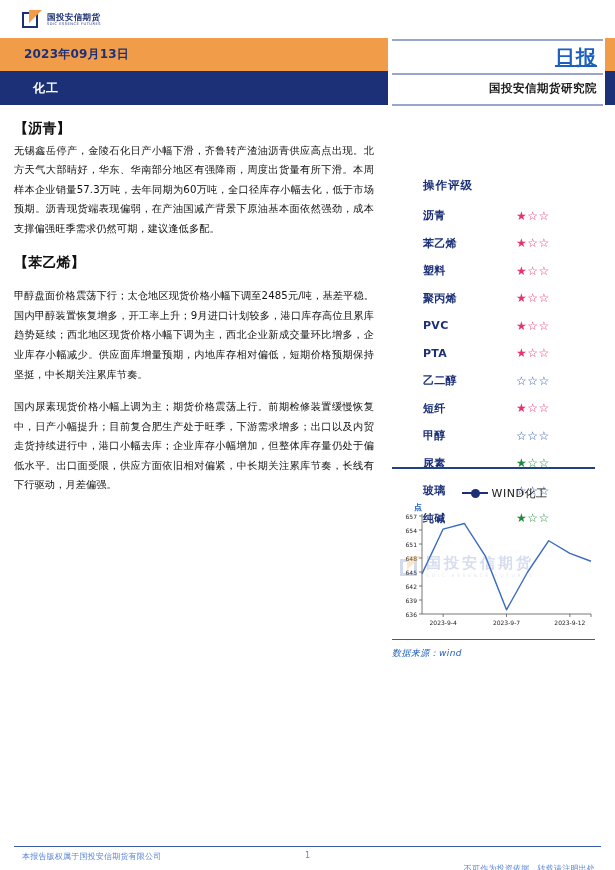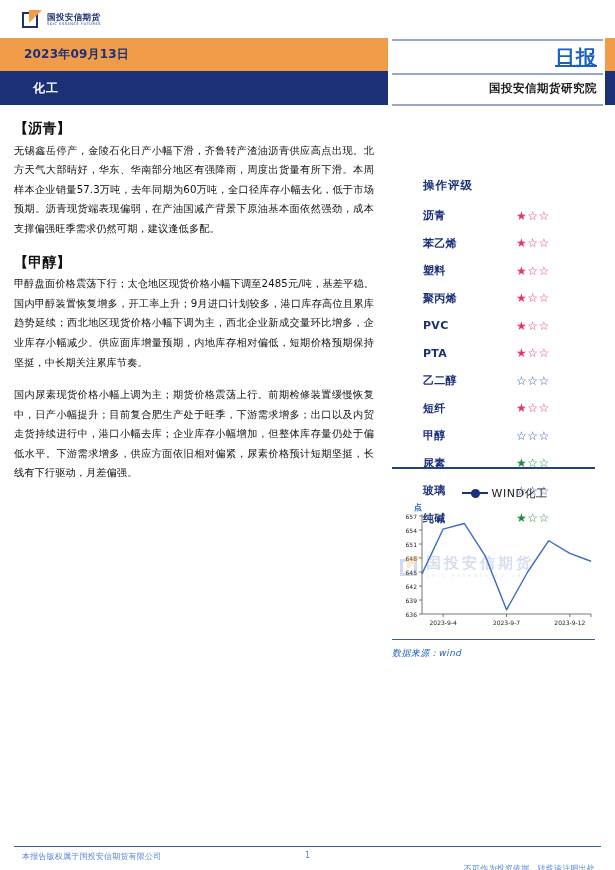--- a/index.html
+++ b/index.html
@@ -108,27 +108,27 @@
     <div class="hdr-title">日报</div>
     <div class="hdr-sub">国投安信期货研究院</div>
   </div>
 
   <div class="body-col">
     <div class="sec">
       <div class="sec-title">【沥青】</div>
       <div class="sec-body">无锡鑫岳停产，金陵石化日产小幅下滑，齐鲁转产渣油沥青供应高点出现。北方天气大部晴好，华东、华南部分地区有强降雨，周度出货量有所下滑。本周样本企业销量57.3万吨，去年同期为60万吨，全口径库存小幅去化，低于市场预期。沥青现货端表现偏弱，在产油国减产背景下原油基本面依然强劲，成本支撑偏强旺季需求仍然可期，建议逢低多配。</div>
     </div>
     <div class="sec">
-    </div>
-    <div class="sec">
-      <div class="sec-title">【甲醇】</div>
+      <div class="sec-title">【苯乙烯】</div>
+    </div>
+    <div class="sec">
       <div class="sec-body">甲醇盘面价格震荡下行；太仓地区现货价格小幅下调至2485元/吨，基差平稳。国内甲醇装置恢复增多，开工率上升；9月进口计划较多，港口库存高位且累库趋势延续；西北地区现货价格小幅下调为主，西北企业新成交量环比增多，企业库存小幅减少。供应面库增量预期，内地库存相对偏低，短期价格预期保持坚挺，中长期关注累库节奏。</div>
     </div>
     <div class="sec">
-      <div class="sec-body">国内尿素现货价格小幅上调为主；期货价格震荡上行。前期检修装置缓慢恢复中，日产小幅提升；目前复合肥生产处于旺季，下游需求增多；出口以及内贸走货持续进行中，港口小幅去库；企业库存小幅增加，但整体库存量仍处于偏低水平。下游需求增多，供应方面依旧相对偏紧，尿素价格预计短期坚挺，长线有下行驱动，月差偏强。</div>
+      <div class="sec-body">国内尿素现货价格小幅上调为主；期货价格震荡上行。前期检修装置缓慢恢复中，日产小幅提升；目前复合肥生产处于旺季，下游需求增多；出口以及内贸走货持续进行中，港口小幅去库；企业库存小幅增加，但整体库存量仍处于偏低水平。出口面受限，供应方面依旧相对偏紧，中长期关注累库节奏，长线有下行驱动，月差偏强。</div>
     </div>
   </div>
 
   <div class="ratings">
     <div class="ratings-title">操作评级</div>
     <div id="rating-rows">
         <div class="rate-row">
           <span class="rate-name">沥青</span>
           <span class="stars" style="color: rgb(232, 51, 110);">★☆☆</span>
         </div>

